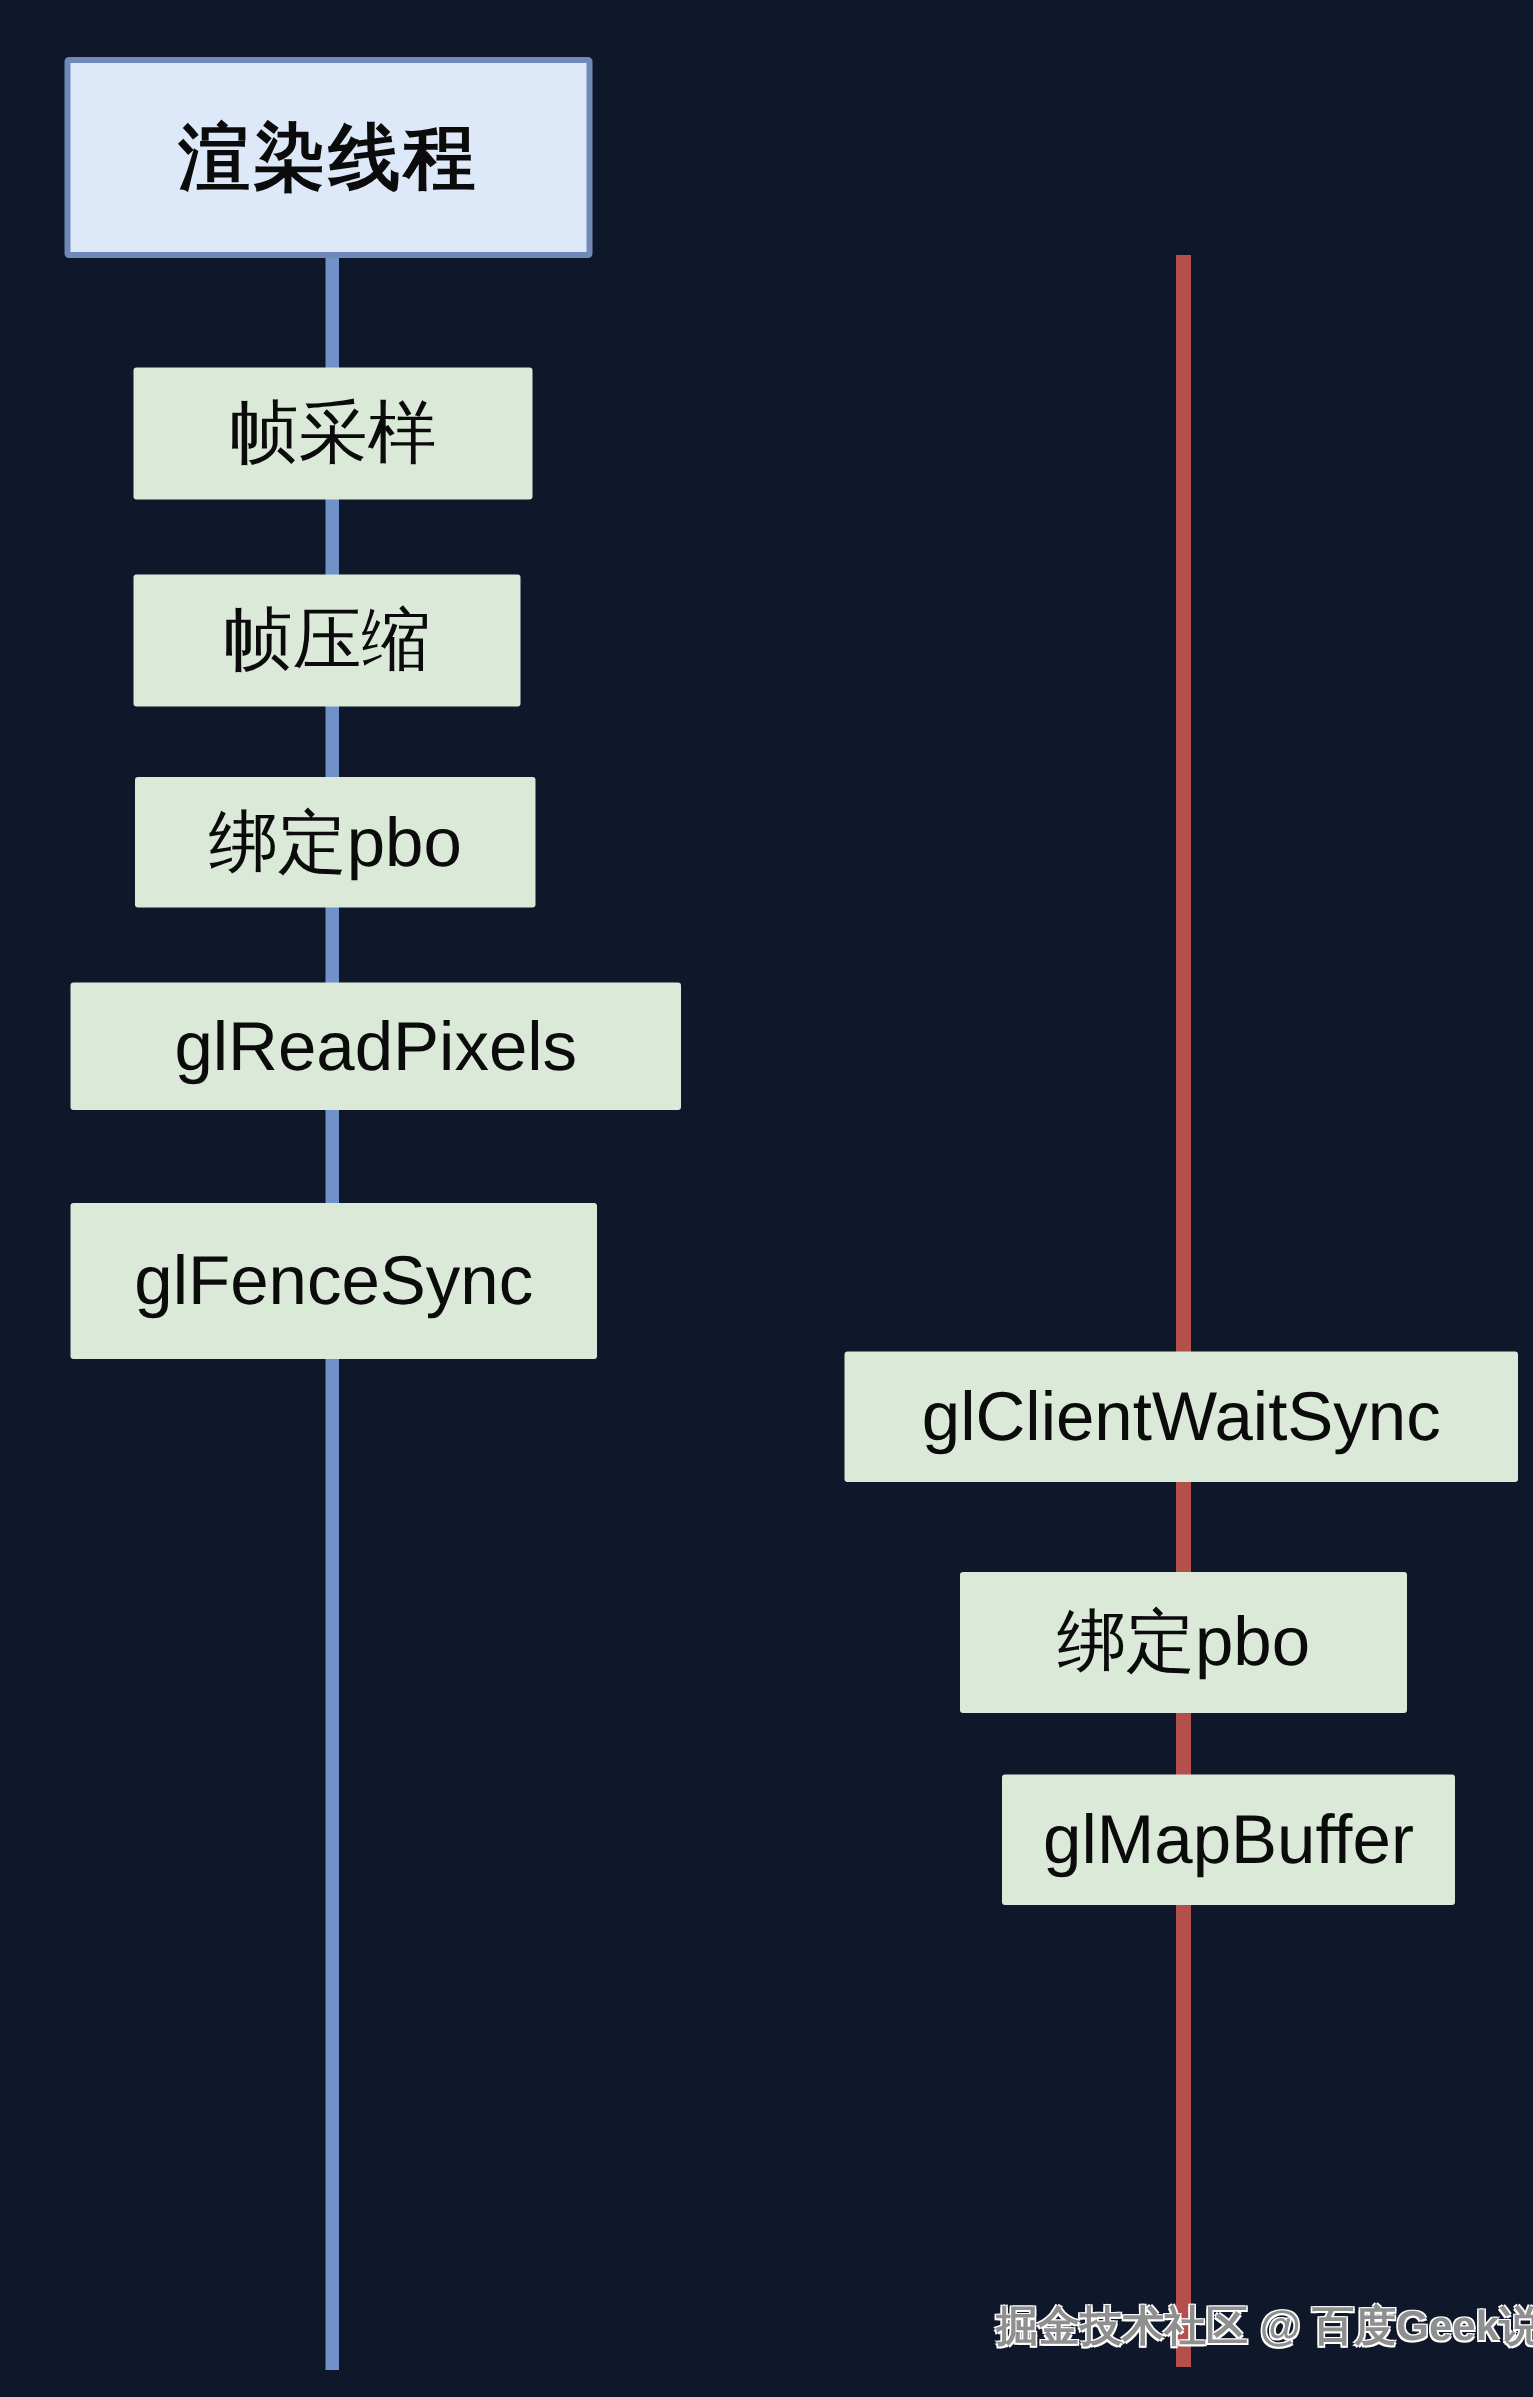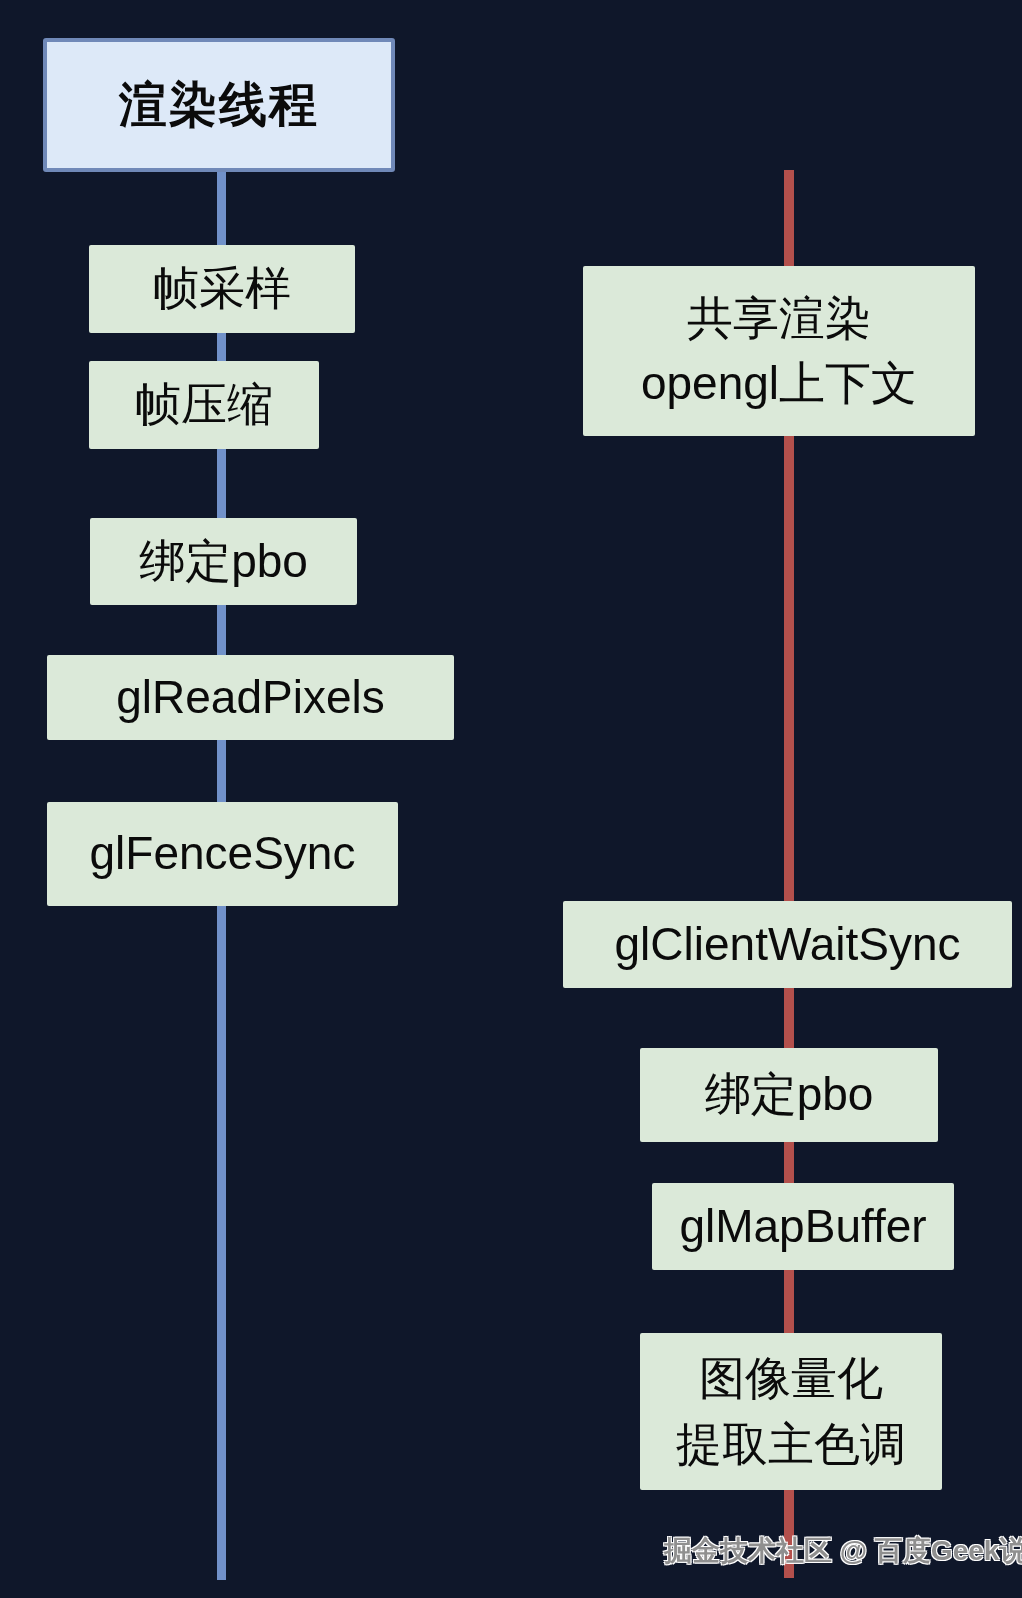--- a/index.html
+++ b/index.html
@@ -50,29 +50,29 @@
     background: #dbe9d9;
     font-size: 46px;
     font-weight: 500;
     line-height: 1.42;
     white-space: pre-line;
     border-radius: 2px;
   }
   .step.latin { font-weight: 400; letter-spacing: 0px; }
 
   .ls1 { left: 89px;  top: 245px;  width: 266px; height: 88px; font-family: Liberation Serif, serif; }
-  .ls2 { left: 89px;  top: 361px;  width: 230px; height: 88px; }
+  .ls2 { left: 89px;  top: 383px;  width: 258px; height: 88px; }
   .ls3 { left: 90px;  top: 518px;  width: 267px; height: 87px; }
   .ls4 { left: 47px;  top: 655px;  width: 407px; height: 85px; }
   .ls5 { left: 47px;  top: 802px;  width: 351px; height: 104px; }
 
   .rs1 { left: 583px; top: 266px;  width: 392px; height: 170px; }
   .rs2 { left: 563px; top: 901px;  width: 449px; height: 87px; }
   .rs3 { left: 640px; top: 1048px; width: 298px; height: 94px; }
-  .rs4 { left: 652px; top: 1183px; width: 302px; height: 87px; }
+  .rs4 { left: 668px; top: 1183px; width: 302px; height: 87px; }
   .rs5 { left: 640px; top: 1333px; width: 302px; height: 157px; }
 
   .watermark {
     position: absolute;
     z-index: 3;
     left: 664px;
     top: 1532px;
     font-size: 28px;
     font-weight: 700;
     white-space: nowrap;
@@ -93,23 +93,19 @@
     <span>渲染线程</span>
   </div>
 
 
   <div class="step ls1">帧采样</div>
   <div class="step ls2">帧压缩</div>
   <div class="step ls3">绑定pbo</div>
   <div class="step ls4 latin">glReadPixels</div>
   <div class="step ls5 latin">glFenceSync</div>
 
-  <div class="step rs1">共享渲染
-opengl上下文</div>
   <div class="step rs2 latin">glClientWaitSync</div>
   <div class="step rs3">绑定pbo</div>
   <div class="step rs4 latin">glMapBuffer</div>
-  <div class="step rs5">图像量化
-提取主色调</div>
 
   <div class="watermark">掘金技术社区 @ 百度Geek说</div>
 
 </div>
 
 </body></html>

